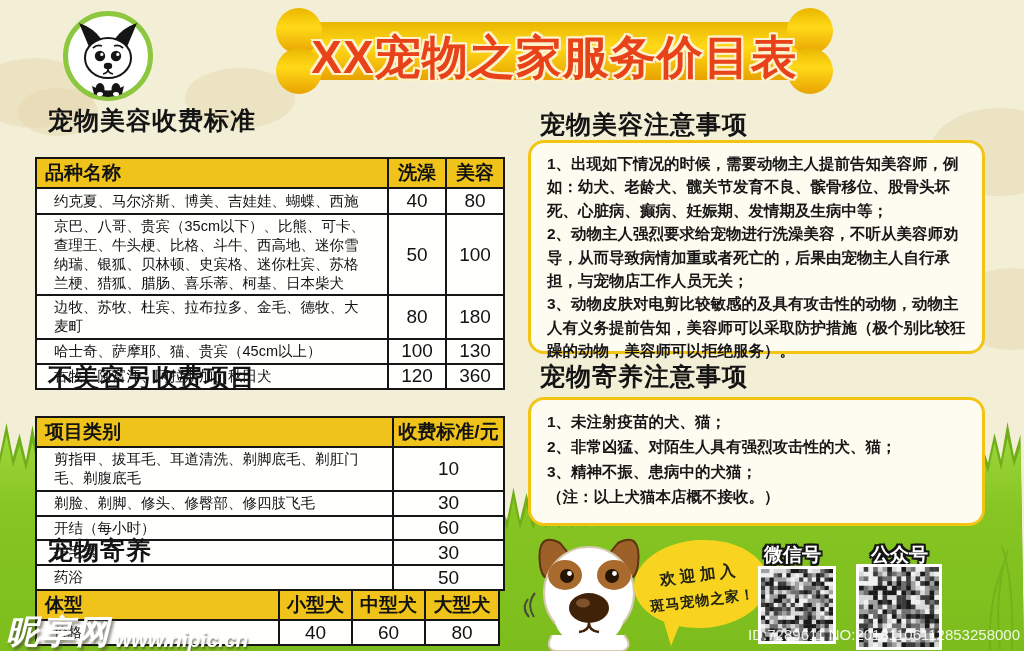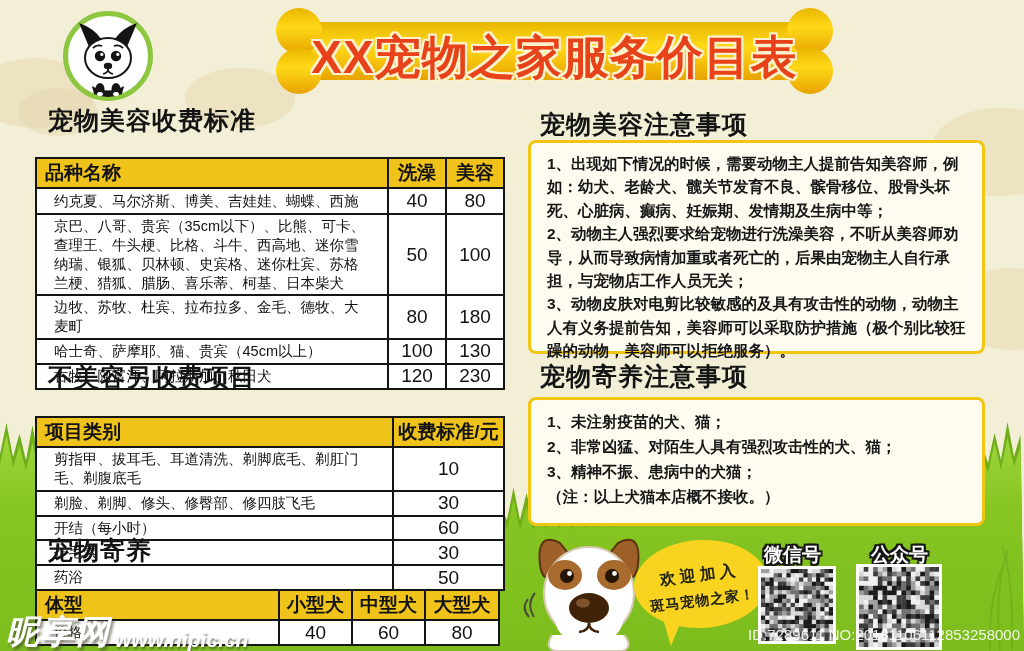--- a/index.html
+++ b/index.html
@@ -26,21 +26,21 @@
   .tbl th,.tbl td{border:2px solid #151515;color:#121212;overflow:hidden;}
   .tbl th{background:#efc31a;font-size:19px;font-weight:700;text-align:left;padding:1px 8px;}
   .tbl th.c{text-align:center;padding:1px 2px;}
   .tbl td.name{font-size:14.5px;line-height:1.3;padding:2px 17px;}
   .tbl td.num{font-size:19px;text-align:center;padding:0;}
 
   .tbl-note{position:absolute;left:37px;top:617px;font-size:14px;font-weight:700;
             color:#141414;white-space:nowrap;}
 
   .note-box{position:absolute;left:528px;width:457px;background:#fefcf0;
-    border:3px solid #f3c513;border-radius:8px;box-sizing:border-box;padding:9px 16px 4px 16px;}
+    border:3px solid #f3c513;border-radius:16px;box-sizing:border-box;padding:9px 16px 4px 16px;}
   .note-box p{margin:0;font-size:15.5px;font-weight:600;color:#161616;}
   .box1 p{line-height:23.4px;}
   .box2 p{line-height:25px;}
 
   
   .mascot{position:absolute;left:518px;top:531px;width:140px;height:120px;}
   .bubble{position:absolute;left:634px;top:540px;width:134px;height:88px;
     background:#f8d31f;border-radius:50%;transform:rotate(-3deg);}
   .bubble-tail{position:absolute;left:655px;top:615px;width:0;height:0;
     border-top:28px solid #f8d31f;border-left:22px solid transparent;transform:rotate(22deg);}
@@ -162,21 +162,21 @@
       <td class="num">180</td>
     </tr>
     <tr style="height:23px;">
       <td class="name">哈士奇、萨摩耶、猫、贵宾（45cm以上）</td>
       <td class="num">100</td>
       <td class="num">130</td>
     </tr>
     <tr style="height:23px;">
       <td class="name">古牧、阿富汗、阿拉斯加、秋田犬</td>
       <td class="num">120</td>
-      <td class="num">230</td>
+      <td class="num">360</td>
     </tr>
   </tbody>
     </table>
 
   <div class="section-title" style="left:48px;top:361px;">不美容另收费项目</div>
 
   <table class="tbl" style="left:35px;top:392px;width:468px;">
     <colgroup>
         <col style="width:357px">
         <col style="width:111px">

